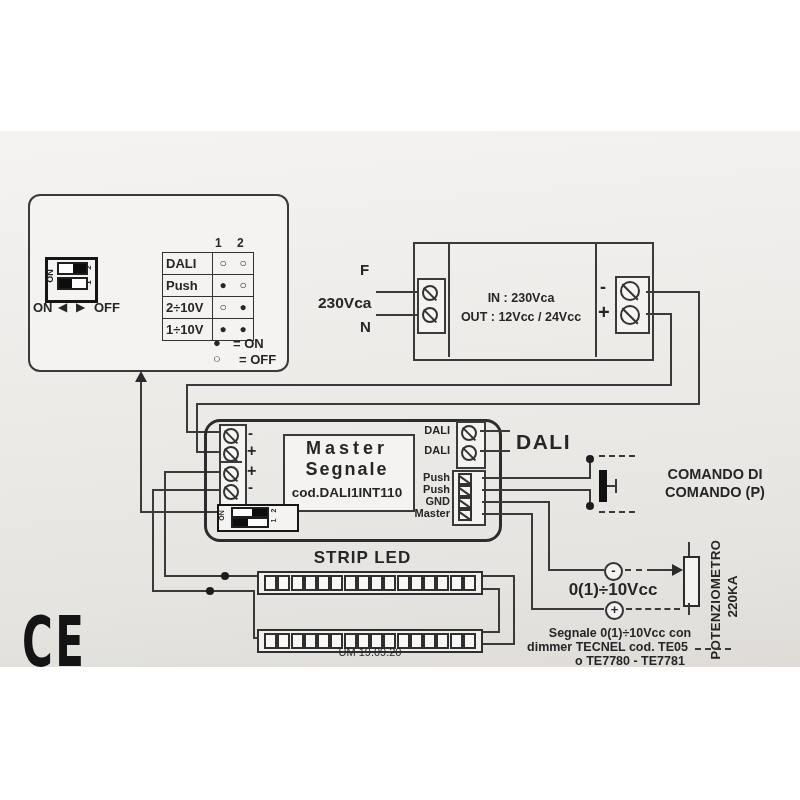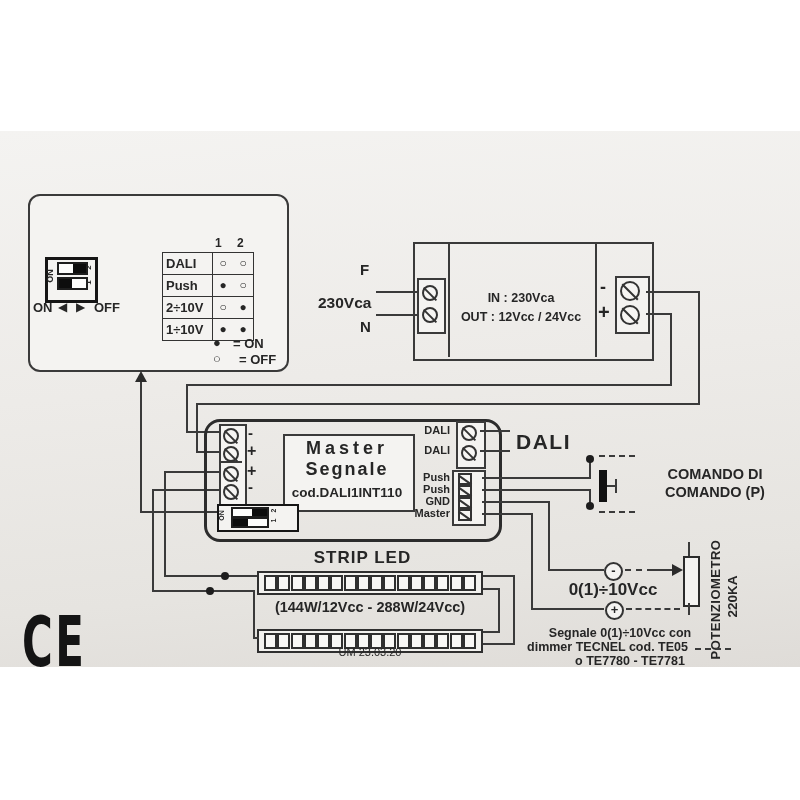--- a/index.html
+++ b/index.html
@@ -219,40 +219,39 @@
       <i class="led"></i>
       <i class="led"></i>
       <i class="led"></i>
       <i class="led"></i>
       <i class="led"></i>
       <i class="led"></i>
       <i class="led"></i>
       <i class="led"></i>
       <i class="led"></i>
     </div>
-  <div class="lbl ctr" style="left:257px;top:600px;width:226px;font-size:14.5px;">(144W/12Vcc - 288W/24Vcc)</div>
   <div class="strip" style="top:629px;">
       <i class="led"></i>
       <i class="led"></i>
       <i class="led"></i>
       <i class="led"></i>
       <i class="led"></i>
       <i class="led"></i>
       <i class="led"></i>
       <i class="led"></i>
       <i class="led"></i>
       <i class="led"></i>
       <i class="led"></i>
       <i class="led"></i>
       <i class="led"></i>
       <i class="led"></i>
       <i class="led"></i>
       <i class="led"></i>
     </div>
-  <div class="lbl ctr" style="left:330px;top:646px;width:80px;font-size:11px;font-weight:normal;">UM 23.03.20</div>
+  <div class="lbl ctr" style="left:330px;top:646px;width:80px;font-size:11px;font-weight:normal;">UM 19.09.20</div>
 
   <i class="w" style="left:164px;top:575px;width:93px;height:2px;"></i>
   <i class="dot" style="left:221px;top:572px;"></i>
   <i class="w" style="left:152px;top:590px;width:103px;height:2px;"></i>
   <i class="dot" style="left:206px;top:587px;"></i>
   <i class="w" style="left:253px;top:590px;width:2px;height:49px;"></i>
   <i class="w" style="left:253px;top:637px;width:6px;height:2px;"></i>
   <i class="w" style="left:483px;top:575px;width:32px;height:2px;"></i>
   <i class="w" style="left:513px;top:575px;width:2px;height:70px;"></i>
   <i class="w" style="left:483px;top:643px;width:32px;height:2px;"></i>

